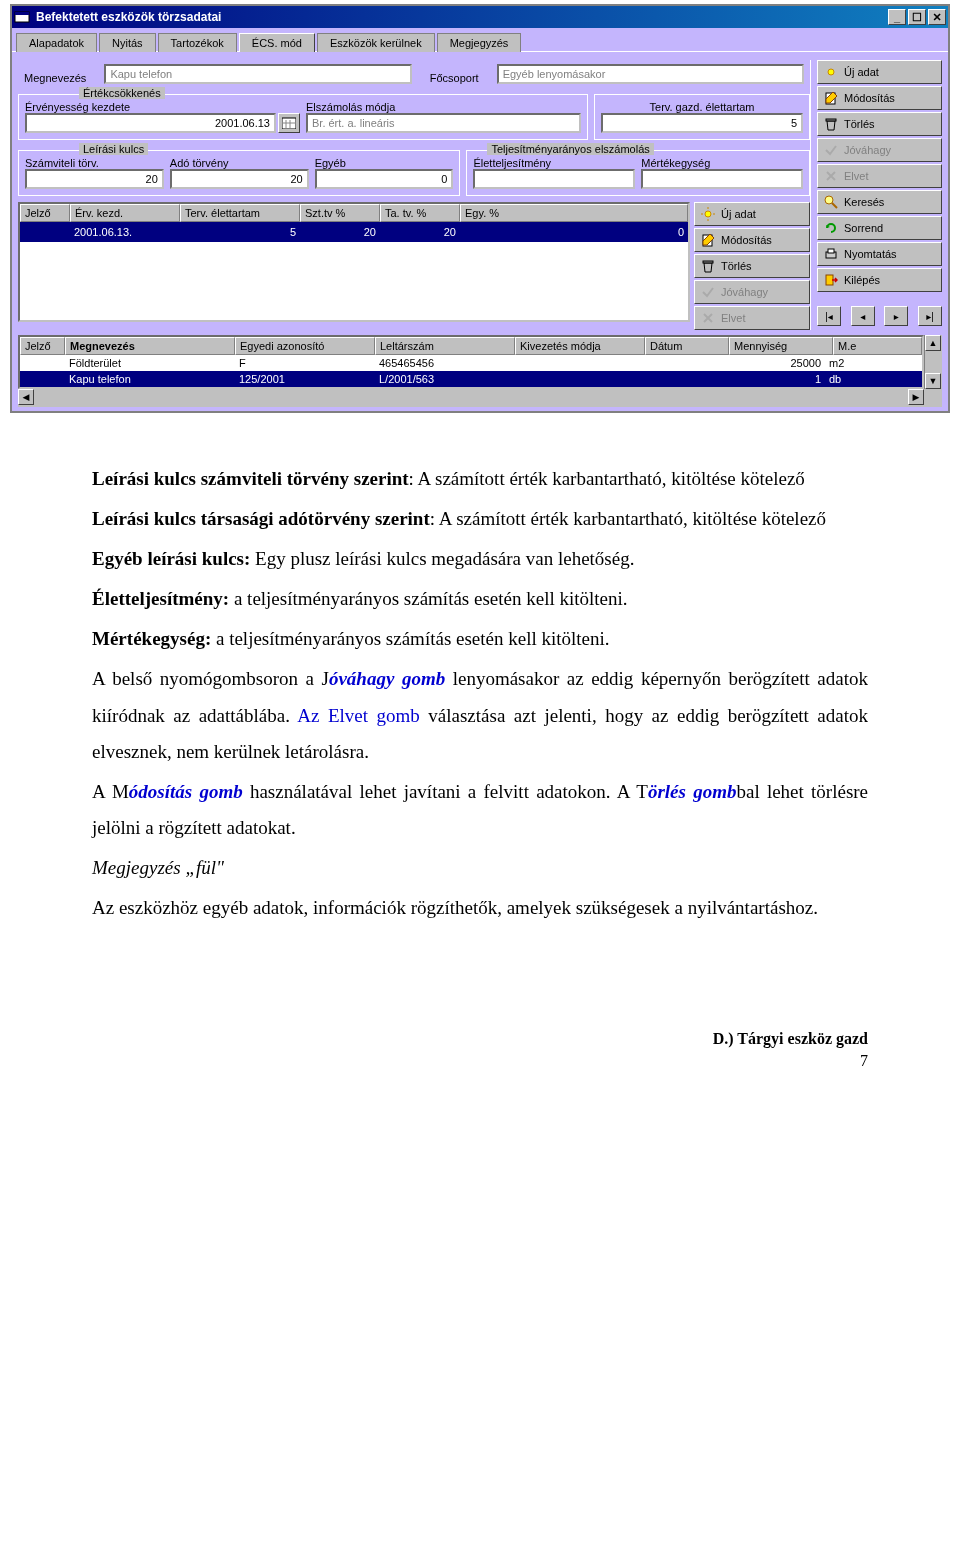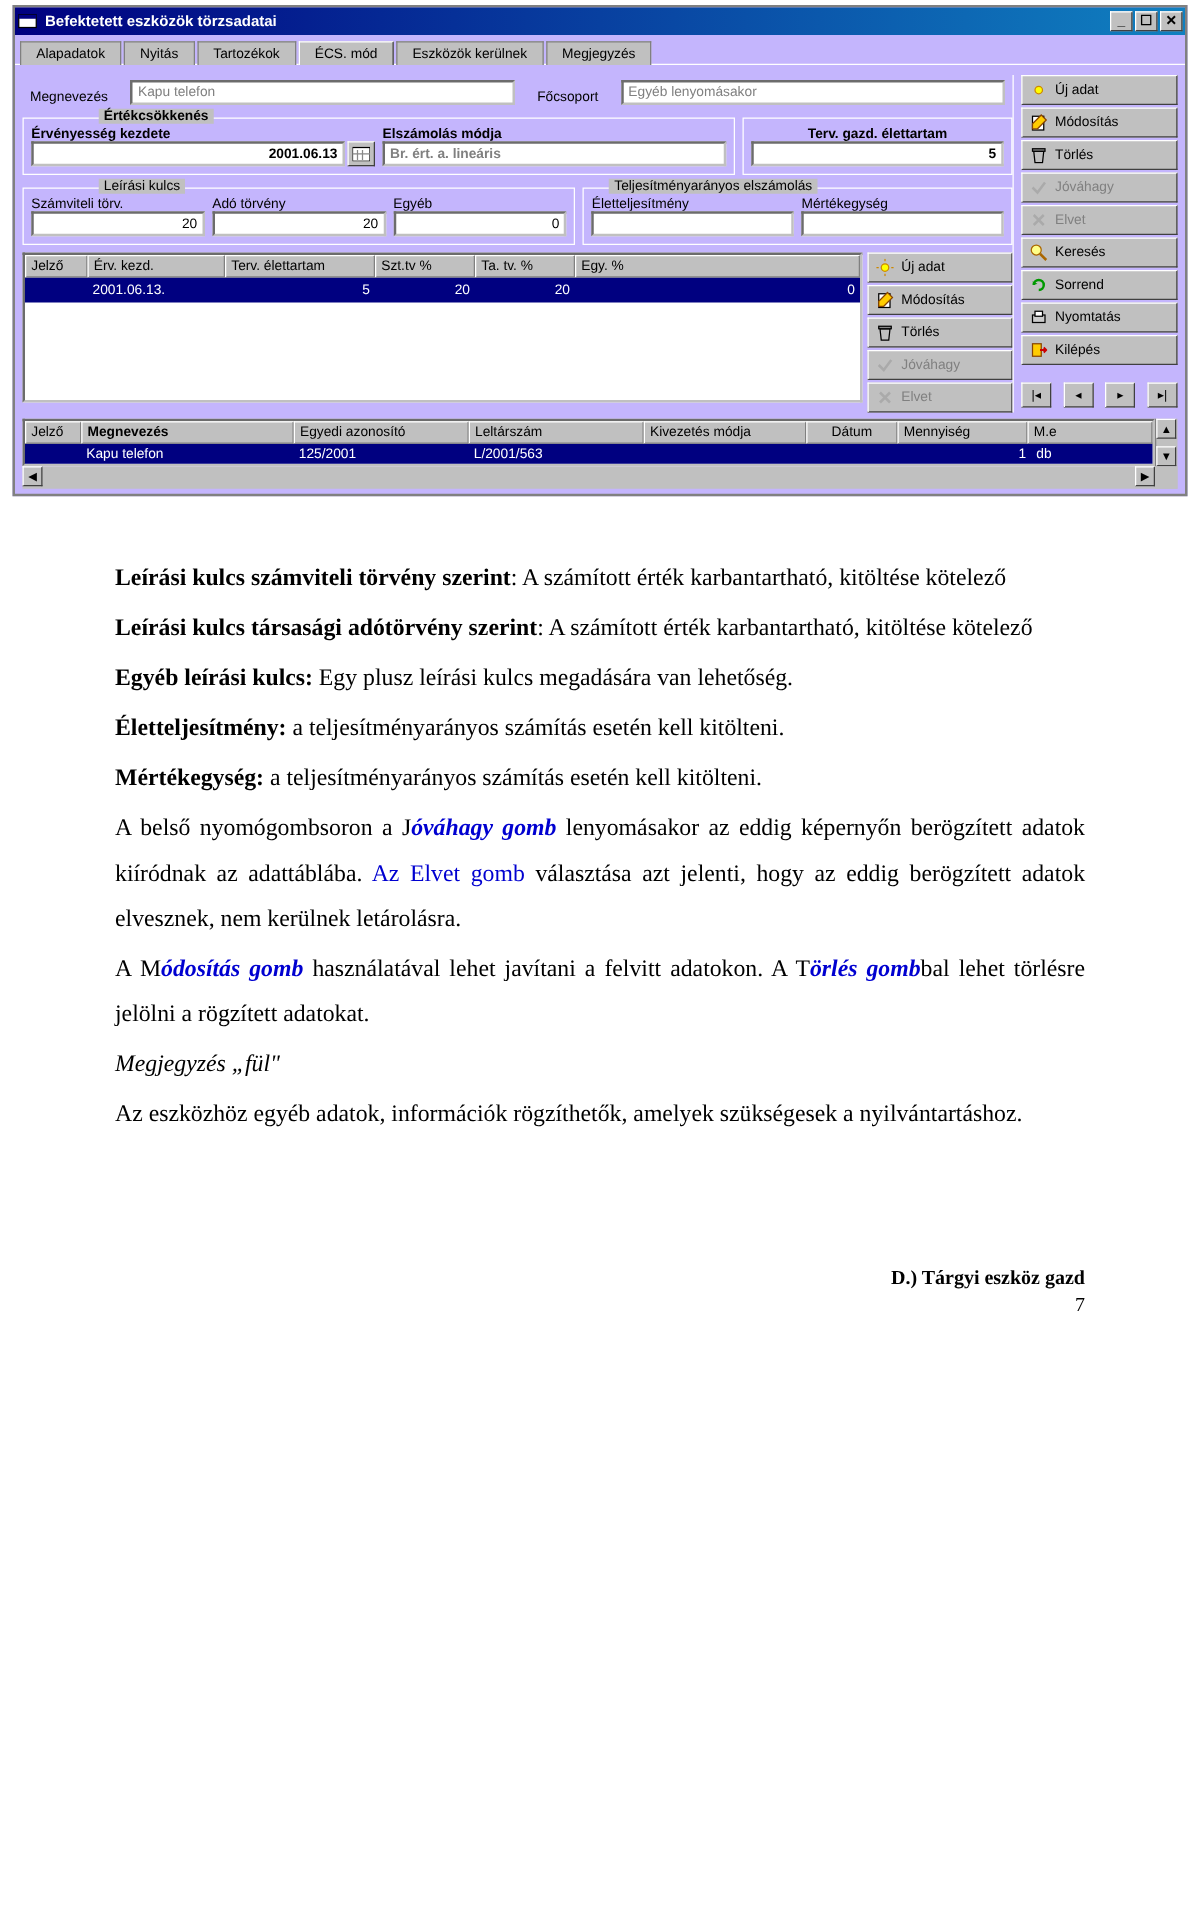--- a/index.html
+++ b/index.html
@@ -198,21 +198,21 @@
 
         <div style="flex:1;">
 
           <div class="row" style="gap:18px; padding:4px 6px 0 6px;">
             <span class="lbl">Megnevezés</span>
             <div class="fld ro" style="flex:1;">Kapu telefon</div>
             <span class="lbl">Főcsoport</span>
             <div class="fld ro" style="flex:1;">Egyéb lenyomásakor</div>
           </div>
 
-          <div class="flex" style="gap:6px;font-weight:bold;">
+          <div class="flex" style="gap:6px;">
             <div class="grp" style="flex:1;">
               <div class="grp-title">Értékcsökkenés</div>
               <div class="subcols">
                 <div class="subcol">
                   <span class="lbl">Érvényesség kezdete</span>
                   <div class="flex" style="gap:2px;">
                     <div class="fld" style="flex:1;">2001.06.13</div>
                     <div style="width:22px; height:20px; border:1px solid #fff; border-right-color:#404040; border-bottom-color:#404040; background:#c0c0c0; display:flex; align-items:center; justify-content:center;">
                       <svg width="14" height="12">
                           <rect x="0" y="1" width="14" height="11" fill="#fff" stroke="#000"></rect>
@@ -432,23 +432,33 @@
       </div>
 
       <div class="flex">
         <div class="grid2" style="flex:1;">
           <div class="g2head">
             <div style="width:45px;">Jelző</div>
             <div style="width:170px; font-weight:bold;">Megnevezés</div>
             <div style="width:140px;">Egyedi azonosító</div>
             <div style="width:140px;">Leltárszám</div>
             <div style="width:130px;">Kivezetés módja</div>
-            <div style="width:73px;text-align:center;">Dátum</div>
+            <div style="width:84px;">Dátum</div>
             <div style="width:104px;">Mennyiség</div>
             <div style="flex:1;">M.e</div>
+          </div>
+          <div class="g2row">
+            <div style="width:45px;"></div>
+            <div style="width:170px;">Földterület</div>
+            <div style="width:140px;">F</div>
+            <div style="width:140px;">465465456</div>
+            <div style="width:130px;"></div>
+            <div style="width:90px;"></div>
+            <div style="width:90px; text-align:right;">25000</div>
+            <div style="flex:1;">m2</div>
           </div>
           <div class="g2row sel">
             <div style="width:45px;"></div>
             <div style="width:170px;">Kapu telefon</div>
             <div style="width:140px;">125/2001</div>
             <div style="width:140px;">L/2001/563</div>
             <div style="width:130px;"></div>
             <div style="width:90px;"></div>
             <div style="width:90px; text-align:right;">1</div>
             <div style="flex:1;">db</div>

